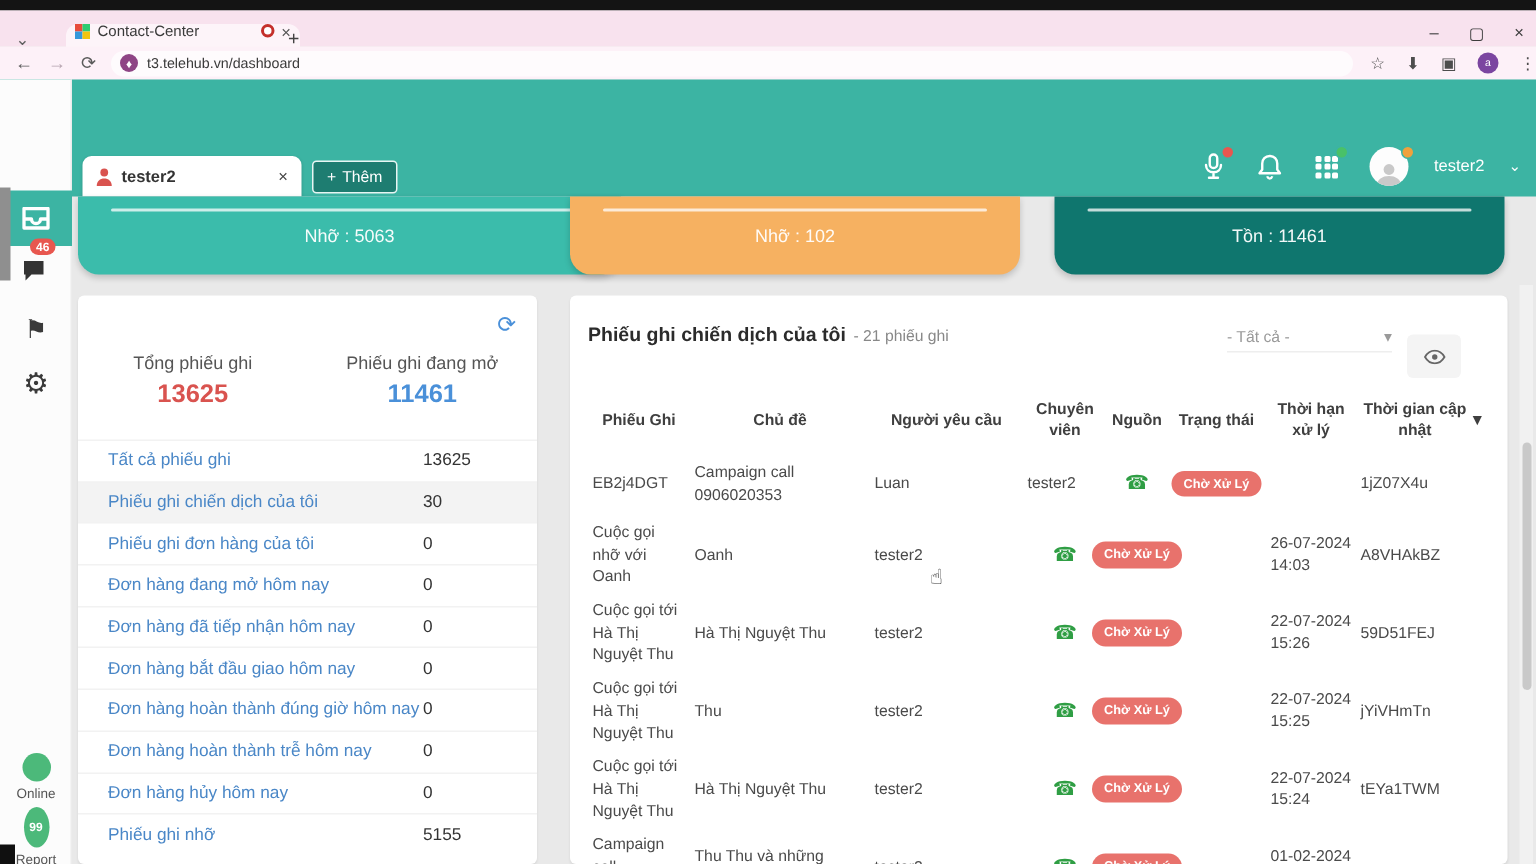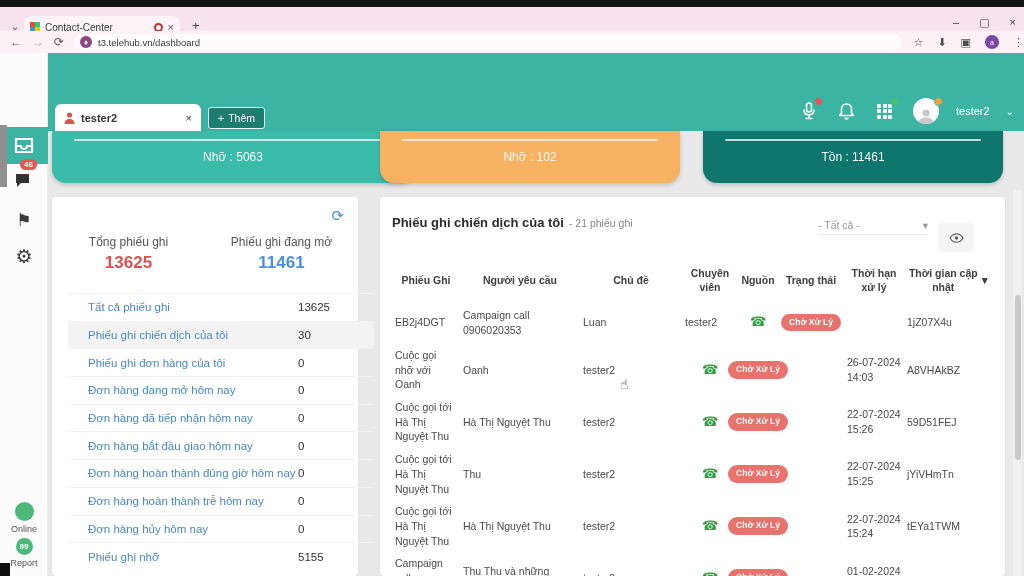--- a/index.html
+++ b/index.html
@@ -9,22 +9,22 @@
 
   
   .top-black { left:0; top:0; width:1024px; height:7px; background:#141414; }
   .corner-black { left:0; top:563px; width:10px; height:13px; background:#101010; }
   .left-gray-strip { left:0; top:125px; width:7px; height:62px; background:#8f8f8f; }
 
   
   .tabstrip { left:0; top:7px; width:1024px; height:24px; background:#f8e2ee; }
   .tab-caret { left:6px; top:10px; width:18px; height:18px; color:#5f5f5f; font-size:11px;
     display:flex; align-items:center; justify-content:center; }
-  .browser-tab { left:24px; top:9px; width:156px; height:22px; background:#fdf4f9;
-    border-radius:8px 8px 0 0; display:flex; align-items:center; padding:0 6px; gap:5px; }
+  .browser-tab { left:44px; top:9px; width:156px; height:22px; background:#fdf4f9;
+    border-radius:8px 8px 0 0; display:flex; align-items:flex-start; padding:0 6px; gap:5px; }
   .favicon { width:10px; height:10px; display:grid; grid-template-columns:5px 5px; grid-template-rows:5px 5px; }
   .favicon i:nth-child(1){background:#e74c3c}.favicon i:nth-child(2){background:#2ecc71}
   .favicon i:nth-child(3){background:#3498db}.favicon i:nth-child(4){background:#f1c40f}
   .tab-title { font-size:10px; color:#3a3a3a; flex:1; white-space:nowrap; overflow:hidden; }
   .rec-dot { width:9px; height:9px; border-radius:50%; border:2px solid #c4302b; background:#fff; }
   .tab-close { color:#555; font-size:11px; }
   .newtab-btn { left:192px; top:12px; color:#444; font-size:13px; line-height:13px; }
   .win-controls { right:8px; top:9px; display:flex; gap:20px; color:#3c3c3c; font-size:11px; }
   .toolbar { left:0; top:31px; width:1024px; height:22px; background:#fdf1f8; display:flex; align-items:center; }
   .nav-ic { color:#5a5a5a; font-size:12px; margin-left:10px; }
@@ -70,33 +70,33 @@
   .rail { left:0; top:53px; width:48px; height:523px; background:#fcfcfc; border-right:1px solid #ececec; }
   .rail-active { left:0; top:74px; width:48px; height:37px; background:#3cb4a3;
     display:flex; align-items:center; justify-content:center; }
   .rail-item { left:0; width:48px; height:30px; display:flex; align-items:center; justify-content:center;
     color:#3a3a3a; position:absolute; }
   .chat-badge { position:absolute; top:-6px; left:20px; background:#e8574f; color:#fff; font-size:8px;
     font-weight:bold; border-radius:8px; padding:1px 4px; }
   .rail-bottom { position:absolute; left:0; width:48px; text-align:center; }
   .online-dot { width:19px; height:19px; border-radius:50%; background:#4cb97a; margin:0 auto; }
   .rail-caption { font-size:9px; color:#555; margin-top:3px; }
-  .report-badge { width:17px; height:17px; border-radius:50%; background:#4cb97a; color:#fff; font-size:8px;
+  .report-badge { width:17px; height:27px; border-radius:50%; background:#4cb97a; color:#fff; font-size:8px;
     font-weight:bold; display:flex; align-items:center; justify-content:center; margin:0 auto; }
 
   
   .panel { background:#fff; border-radius:4px; box-shadow:0 1px 2px rgba(0,0,0,.08); }
   .stats-panel { left:52px; top:197px; width:306px; height:379px; }
   .refresh { position:absolute; right:14px; top:10px; color:#4a90d9; font-size:15px; }
   .stats-row { position:absolute; top:38px; left:0; width:100%; display:flex; }
   .stat { flex:1; text-align:center; }
   .stat-label { font-size:12px; color:#555; }
   .stat-value { font-size:17px; font-weight:bold; margin-top:4px; }
   .stat-value.red { color:#d9534f; } .stat-value.blue { color:#4a90d9; }
-  .stats-list { position:absolute; top:96px; left:16px; width:100%; }
+  .stats-list { position:absolute; top:96px; left:0; width:100%; }
   .slist-row { display:flex; align-items:center; height:27.7px; padding:0 20px; border-top:1px solid #f2f2f2; }
   .slist-row.active { background:#f3f3f3; }
   .slist-label { flex:1; font-size:11.5px; color:#4a87c7; }
   .slist-value { width:56px; font-size:11.5px; color:#333; }
 
   
   .main-panel { left:380px; top:197px; width:625px; height:379px; overflow:hidden; }
   .mp-title-row { position:absolute; left:12px; top:18px; display:flex; align-items:baseline; gap:5px; }
   .mp-title { font-size:13px; font-weight:bold; color:#2b2b2b; }
   .mp-sub { font-size:10.5px; color:#888; }
@@ -331,22 +331,22 @@
   </div>
   <div class="eye-btn">
     <svg width="15" height="10" viewBox="0 0 15 10">
       <path d="M1 5 C3 1.5 5 0.8 7.5 0.8 S12 1.5 14 5 C12 8.5 10 9.2 7.5 9.2 S3 8.5 1 5 z" fill="none" stroke="#666" stroke-width="1.2"></path>
       <circle cx="7.5" cy="5" r="1.8" fill="#666"></circle>
     </svg>
   </div>
 
   <div class="tbl">
     <div class="th">Phiếu Ghi</div>
+    <div class="th">Chủ đề</div>
     <div class="th">Người yêu cầu</div>
-    <div class="th">Chủ đề</div>
     <div class="th">Chuyên viên</div>
     <div class="th">Nguồn</div>
     <div class="th">Trạng thái</div>
     <div class="th">Thời hạn xử lý</div>
     <div class="th">
         <span>Thời gian cập nhật</span>
         <span> ▼</span>
       </div>
 
     <div class="td">EB2j4DGT</div>

